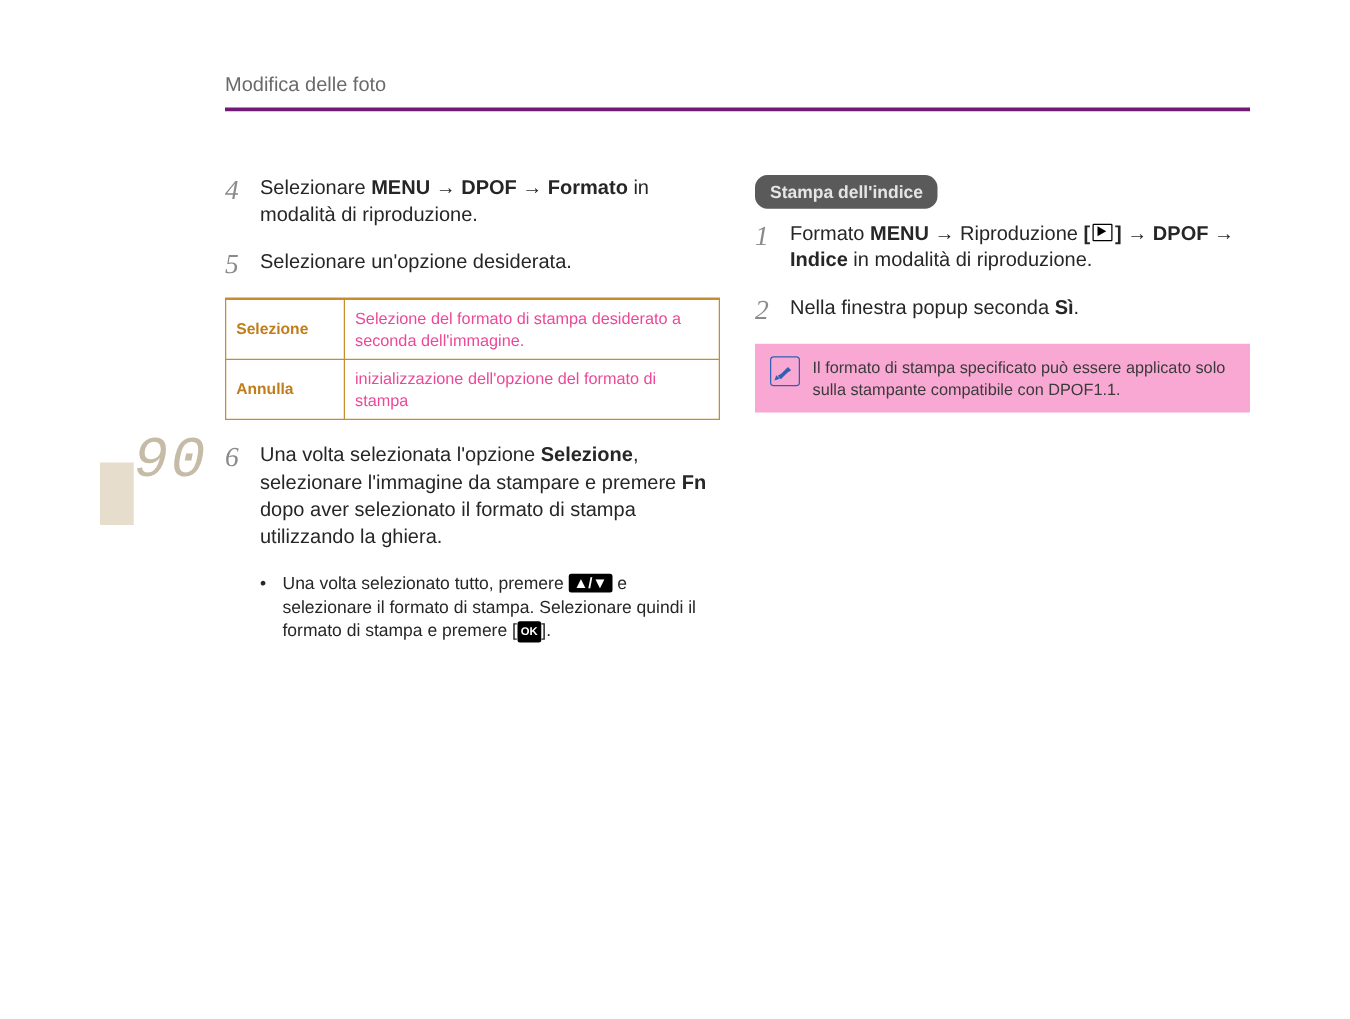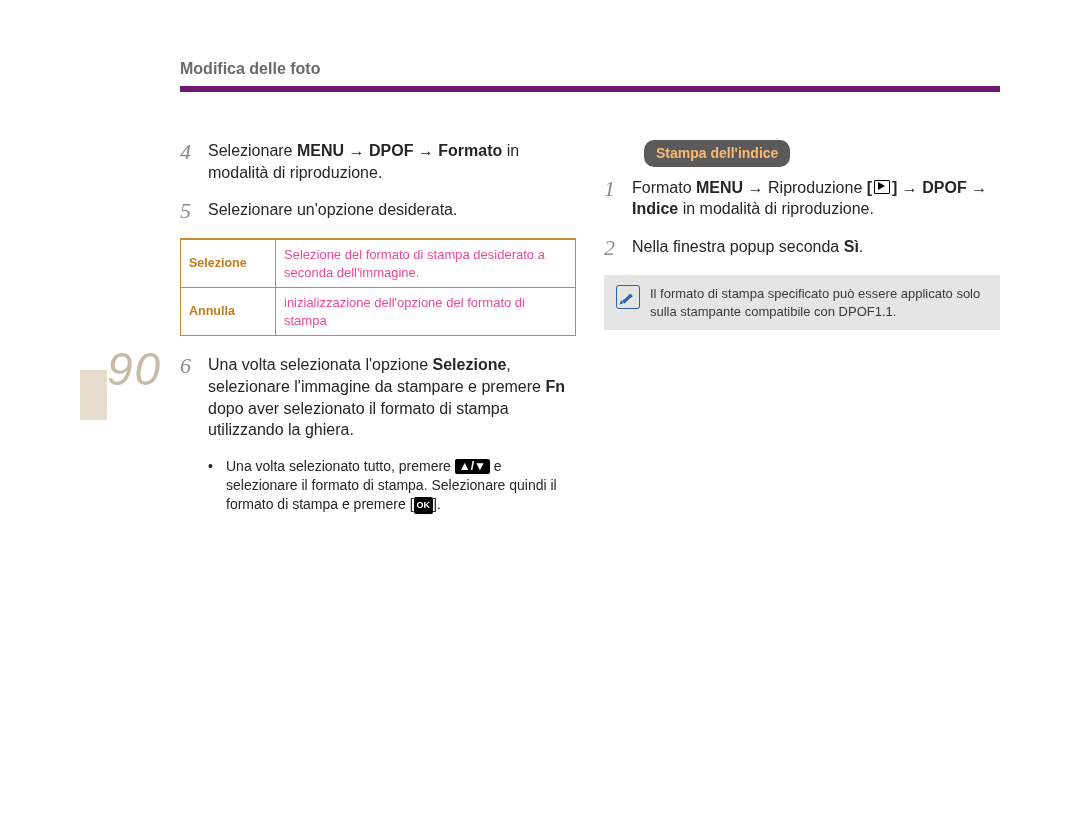--- a/index.html
+++ b/index.html
@@ -24,35 +24,35 @@
     left: 80px;
     top: 370px;
     width: 27px;
     height: 50px;
     background: #e7ddcd;
   }
   .page-number {
     position: absolute;
     left: 107px;
     top: 338px;
-    font-family: Liberation Sans, sans-serif;
+    font-family: Liberation Mono, monospace;
     font-style: italic;
     font-size: 46px;
     color: #c6bba6;
     letter-spacing: 2px;
   }
   .header {
     position: absolute;
     left: 180px;
     top: 58px;
     width: 820px;
-    font-weight: bold;
+    font-weight: normal;
     font-size: 16px;
     color: #6a6a6a;
-    border-bottom: 6px solid #701a75;
+    border-bottom: 3px solid #701a75;
     padding-bottom: 6px;
   }
   .columns {
     position: absolute;
     left: 180px;
     top: 140px;
     width: 820px;
     display: flex;
     gap: 28px;
   }
@@ -119,27 +119,26 @@
     font-size: 12px;
     font-weight: bold;
     border-radius: 2px;
     padding: 0 4px;
     line-height: 15px;
     vertical-align: 1px;
   }
   .pill-header {
     display: inline-block;
     background: #5a5a5a;
-    color: #fdba74;
+    color: #e5e5e5;
     font-weight: bold;
     font-size: 14px;
     padding: 4px 12px;
     border-radius: 10px;
     margin-bottom: 10px;
-    margin-left: 40px;
   }
   .inline-play {
     display: inline-block;
     width: 14px;
     height: 12px;
     border: 1.5px solid #000;
     border-radius: 1px;
     position: relative;
     vertical-align: -1px;
     margin: 0 2px;
@@ -151,21 +150,21 @@
     top: 1.5px;
     width: 0;
     height: 0;
     border-left: 7px solid #000;
     border-top: 4.5px solid transparent;
     border-bottom: 4.5px solid transparent;
   }
   .note-box {
     display: flex;
     gap: 10px;
-    background: #e5e5e5;
+    background: #f9a8d4;
     padding: 10px 12px;
     margin-top: 14px;
     font-size: 13px;
     color: #3a3a3a;
     align-items: flex-start;
   }
   .note-icon {
     width: 22px;
     height: 22px;
     border: 1.5px solid #3060b0;

